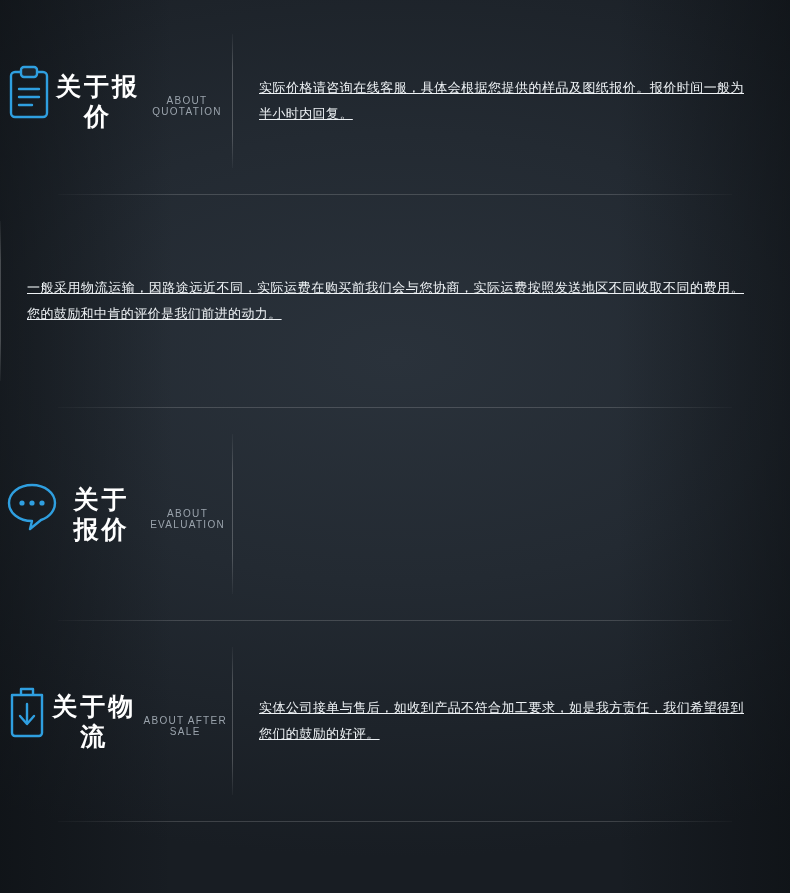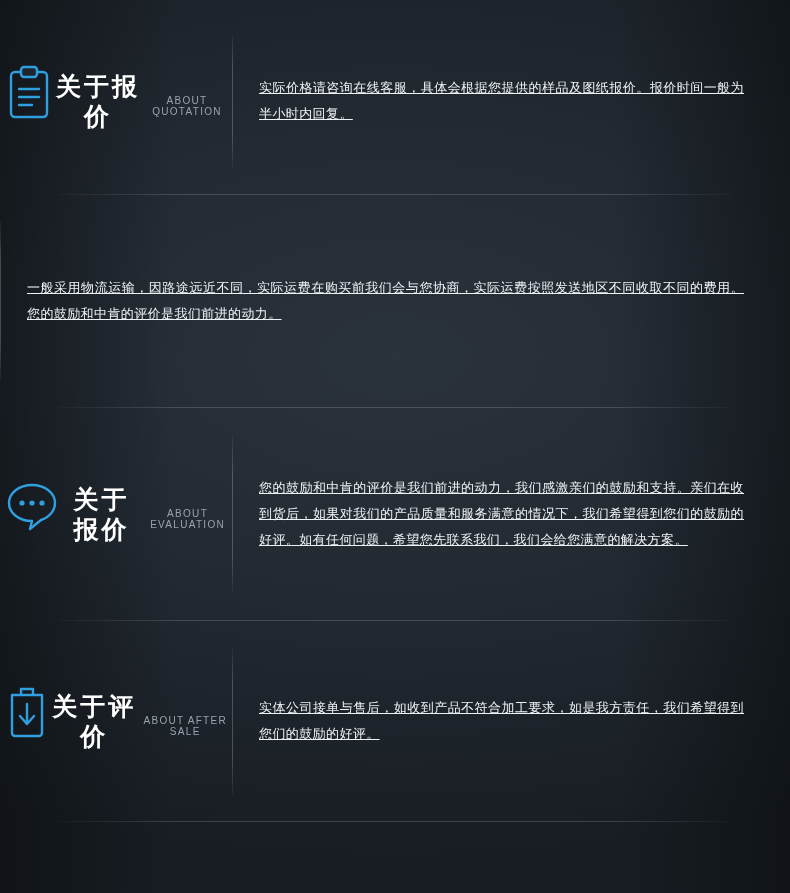--- a/index.html
+++ b/index.html
@@ -143,36 +143,35 @@
           <path d="M28 5 C15 5 5 13 5 23 C5 33 15 41 28 41 L26 49 L37 40 C46 37 51 30 51 23 C51 13 41 5 28 5 Z" stroke="#2f9fe0" stroke-width="2.4" stroke-linejoin="round"></path>
           <circle cx="18" cy="23" r="2.6" fill="#2f9fe0"></circle>
           <circle cx="28" cy="23" r="2.6" fill="#2f9fe0"></circle>
           <circle cx="38" cy="23" r="2.6" fill="#2f9fe0"></circle>
         </svg>
       </div>
       <div class="title-cn">关于报价</div>
       <div class="title-en">ABOUT EVALUATION</div>
     </div>
     <div class="vline"></div>
-    <div class="body-text">您的鼓励和中肯的评价是我们前进的动力，我们感激亲们的鼓励和支持。亲们在收到货后，如果对我们的产品质量和服务满意的情况下，我们希望得到您们的鼓励的好评。如有任何问题，希望您先联系我们，我们会给您满意的解决方案。</div>
   </div>
 
   <div class="divider"></div>
 
   <div class="section s4">
     <div class="left-col">
       <div class="icon-wrap">
         <svg width="46" height="56" viewBox="0 0 46 56" fill="none">
           <path d="M8 10 H38 V48 a3 3 0 0 1 -3 3 H11 a3 3 0 0 1 -3 -3 Z" stroke="#2f9fe0" stroke-width="2.4" stroke-linejoin="round"></path>
           <path d="M17 10 V4 H29 V10" stroke="#2f9fe0" stroke-width="2.4" stroke-linejoin="round"></path>
           <line x1="23" y1="19" x2="23" y2="38" stroke="#2f9fe0" stroke-width="2.4" stroke-linecap="round"></line>
           <path d="M16 31 L23 39 L30 31" stroke="#2f9fe0" stroke-width="2.4" stroke-linecap="round" stroke-linejoin="round"></path>
         </svg>
       </div>
-      <div class="title-cn">关于评价</div>
+      <div class="title-cn">关于物流</div>
       <div class="title-en">ABOUT AFTER SALE</div>
     </div>
     <div class="vline"></div>
     <div class="body-text">实体公司接单与售后，如收到产品不符合加工要求，如是我方责任，我们希望得到您们的鼓励的好评。</div>
   </div>
 
   <div class="divider"></div>
   <div class="spacer-bottom"></div>
 
 </div>

